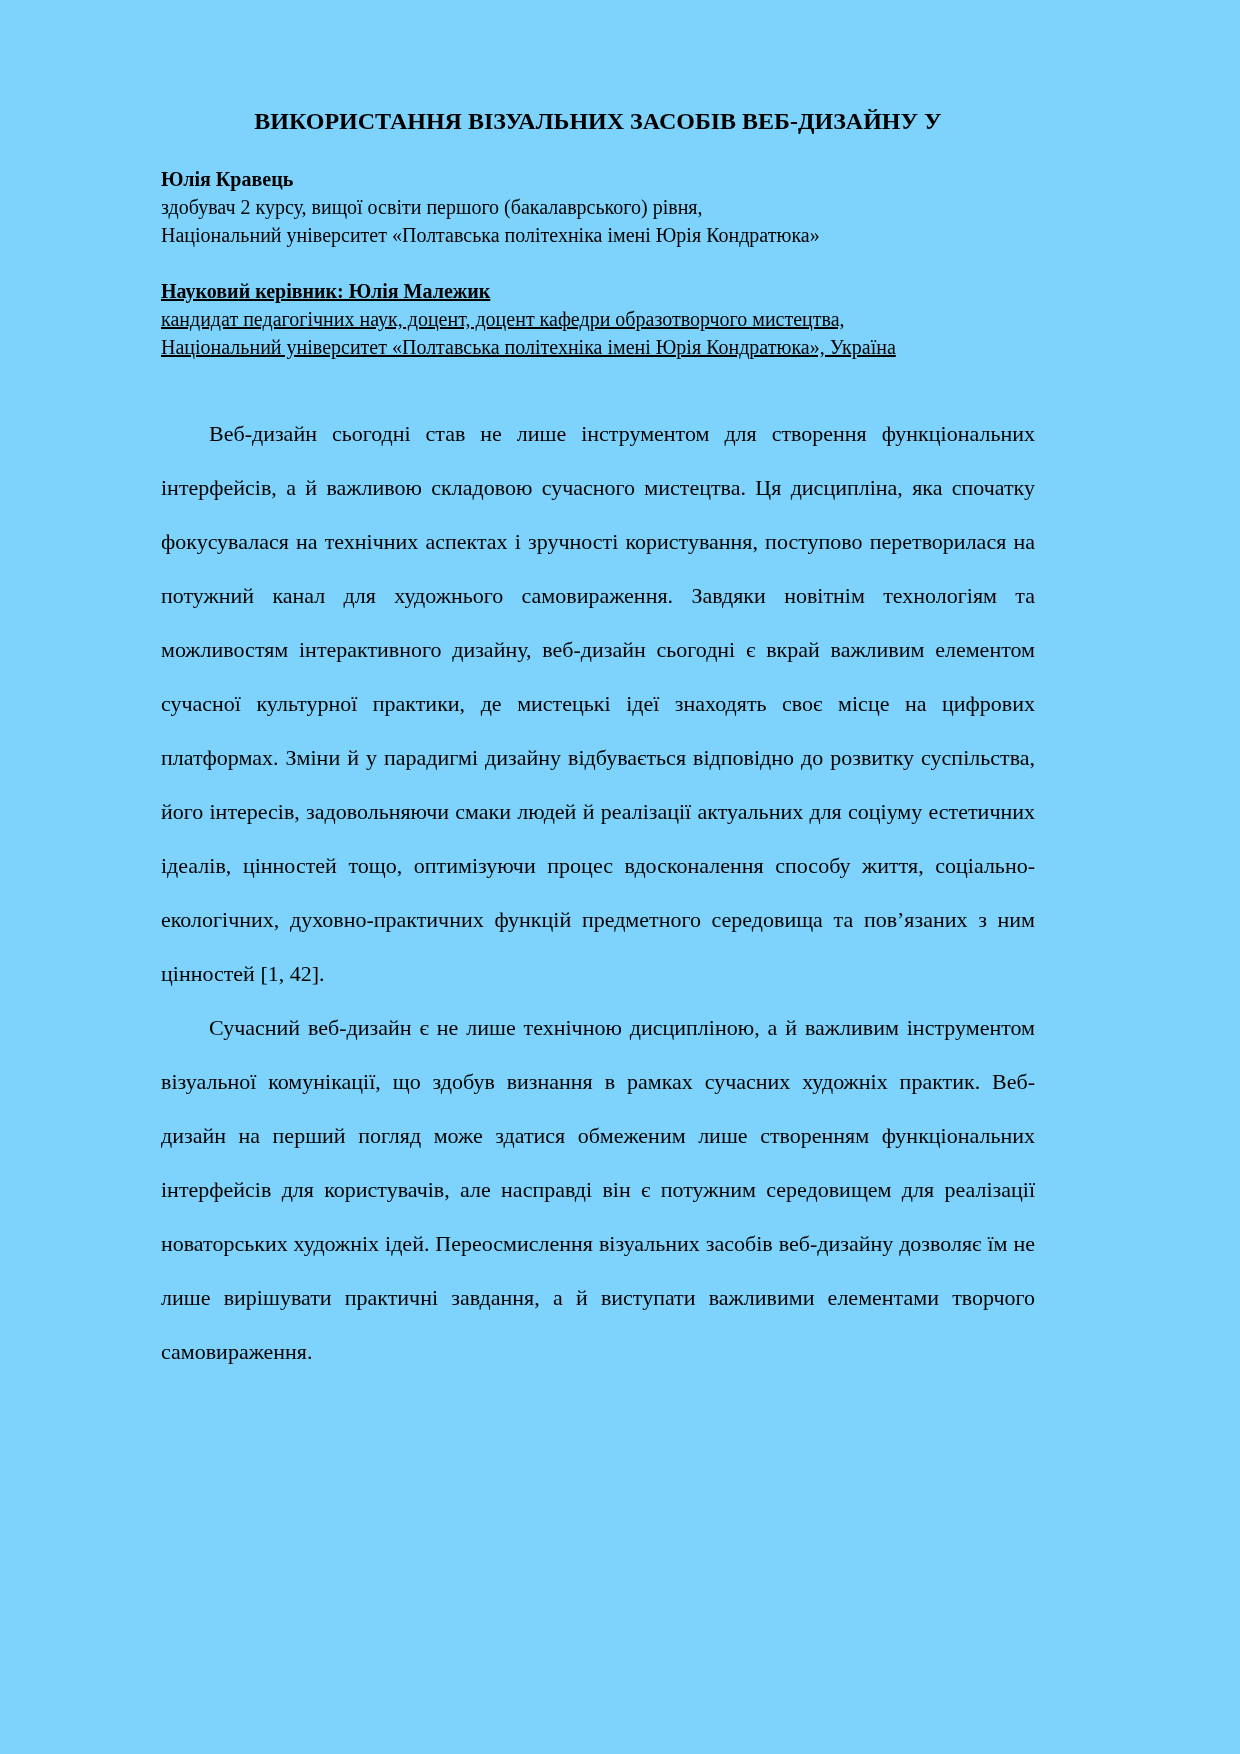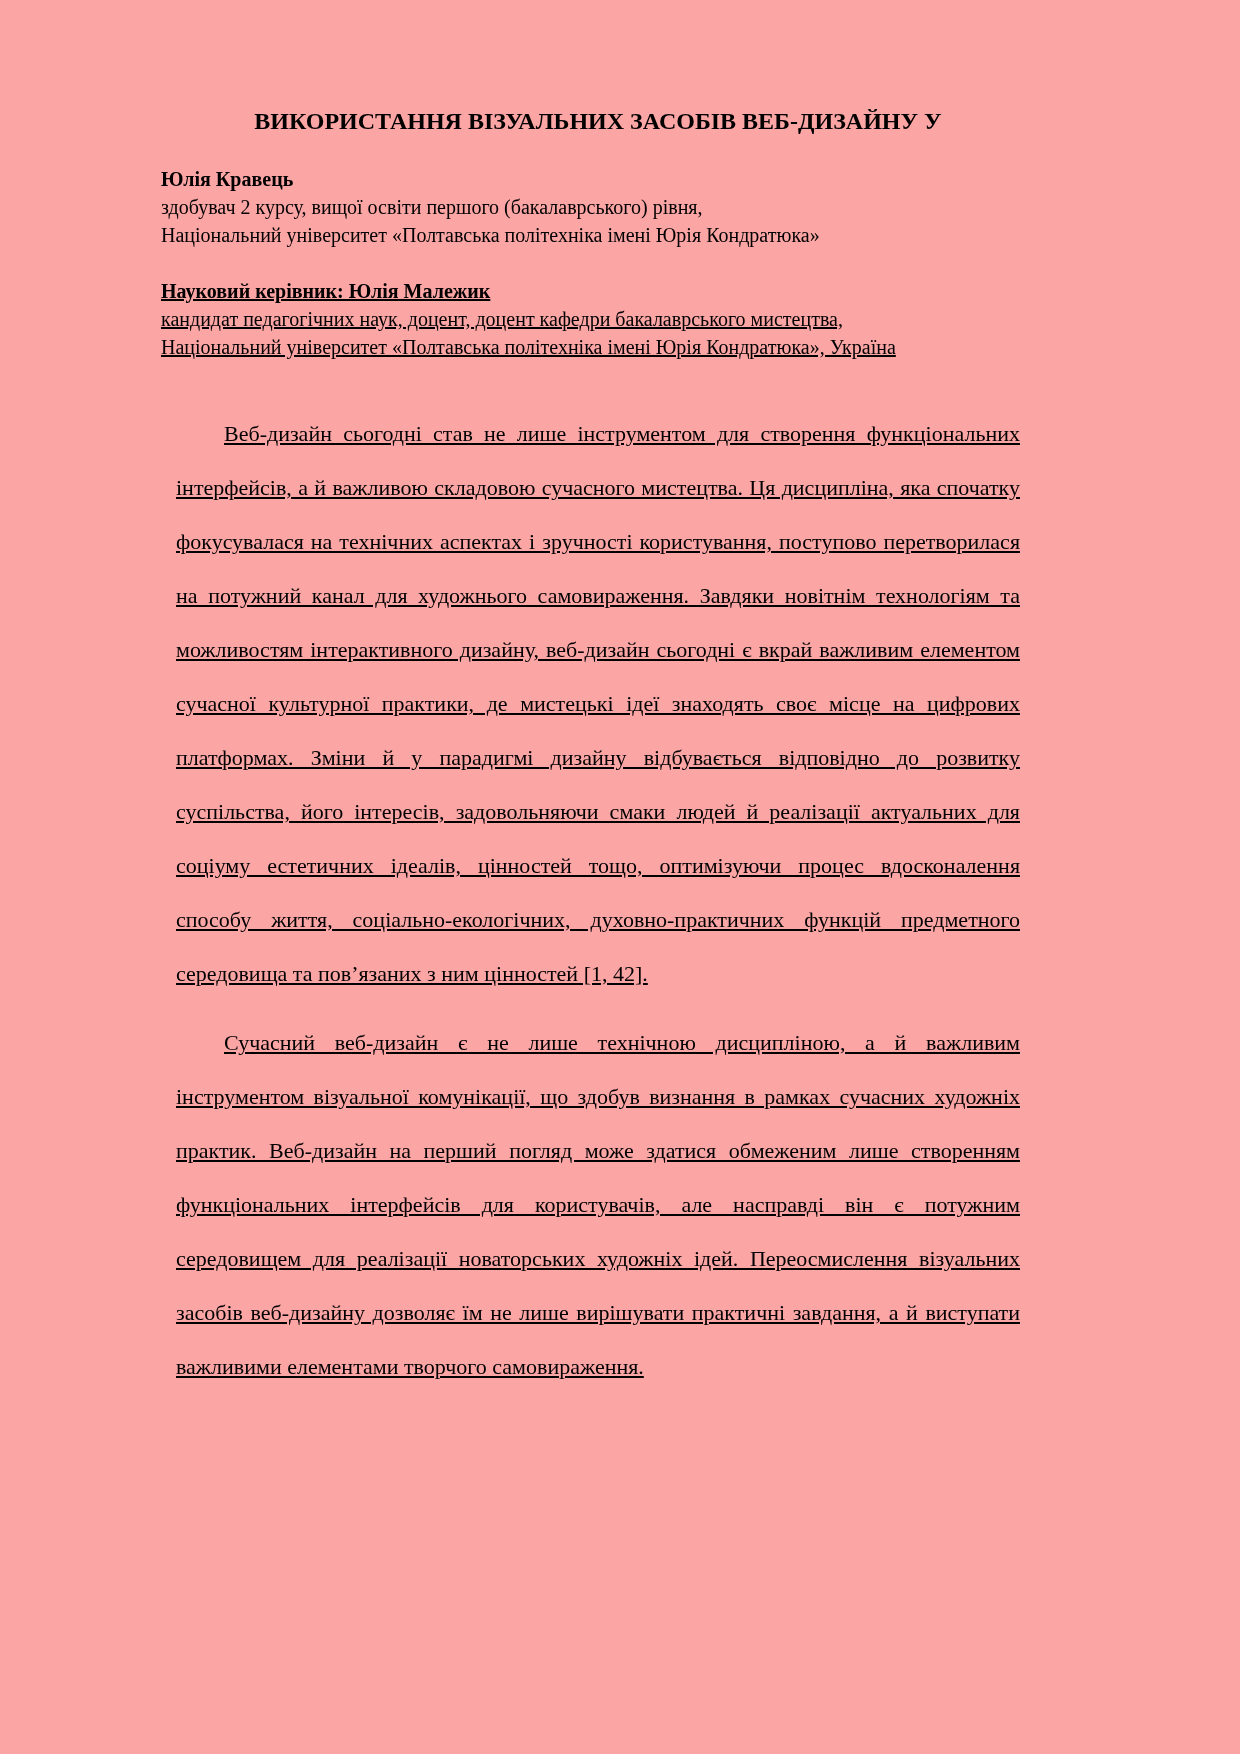--- a/index.html
+++ b/index.html
@@ -1,19 +1,19 @@
 <!DOCTYPE html>
 <html><head>
 <meta charset="utf-8">
 <style>
   html, body { margin: 0; padding: 0; background: #ffffff; }
   .page {
     width: 1240px;
     height: 1754px;
-    background: #fca5a5;
+    background: #7dd3fc;
     box-sizing: border-box;
     padding: 103px 205px 40px 161px;
     font-family: "Liberation Serif", serif;
     color: #000000;
     overflow: hidden;
   }
   .title {
     margin: 0;
     text-align: center;
     font-size: 24px;
@@ -27,46 +27,45 @@
   .byline.author { margin-top: 26px; }
   .byline.supervisor { margin-top: 28px; text-decoration: underline; }
   .bold { font-weight: bold; }
   .orcid-link {
     color: #0563C1;
     text-decoration: underline;
     cursor: pointer;
   }
   .body-text { margin-top: 46px; }
   .body-text p {
-    margin: 15px;
+    margin: 0;
     font-size: 22px;
     line-height: 54px;
     text-align: justify;
     text-indent: 48px;
-    text-decoration: underline;
   }
 </style>
 </head>
 <body>
 
 <div class="page">
 
   <h1 class="title">
     <span>ВИКОРИСТАННЯ ВІЗУАЛЬНИХ ЗАСОБІВ ВЕБ-ДИЗАЙНУ У</span><br>
   </h1>
 
   <div class="byline author">
     <div class="bold">Юлія Кравець</div>
     <div>здобувач 2 курсу, вищої освіти першого (бакалаврського) рівня,</div>
     <div>Національний університет «Полтавська політехніка імені Юрія Кондратюка»</div>
   </div>
 
   <div class="byline supervisor">
     <div class="bold">Науковий керівник: Юлія Малежик</div>
-    <div>кандидат педагогічних наук, доцент, доцент кафедри бакалаврського мистецтва,</div>
+    <div>кандидат педагогічних наук, доцент, доцент кафедри образотворчого мистецтва,</div>
     <div>Національний університет «Полтавська політехніка імені Юрія Кондратюка», Україна</div>
   </div>
 
   <div class="body-text">
     <p>Веб-дизайн сьогодні став не лише інструментом для створення функціональних інтерфейсів, а й важливою складовою сучасного мистецтва. Ця дисципліна, яка спочатку фокусувалася на технічних аспектах і зручності користування, поступово перетворилася на потужний канал для художнього самовираження. Завдяки новітнім технологіям та можливостям інтерактивного дизайну, веб-дизайн сьогодні є вкрай важливим елементом сучасної культурної практики, де мистецькі ідеї знаходять своє місце на цифрових платформах. Зміни й у парадигмі дизайну відбувається відповідно до розвитку суспільства, його інтересів, задовольняючи смаки людей й реалізації актуальних для соціуму естетичних ідеалів, цінностей тощо, оптимізуючи процес вдосконалення способу життя, соціально-екологічних, духовно-практичних функцій предметного середовища та пов’язаних з ним цінностей [1, 42].</p>
     <p>Сучасний веб-дизайн є не лише технічною дисципліною, а й важливим інструментом візуальної комунікації, що здобув визнання в рамках сучасних художніх практик. Веб-дизайн на перший погляд може здатися обмеженим лише створенням функціональних інтерфейсів для користувачів, але насправді він є потужним середовищем для реалізації новаторських художніх ідей. Переосмислення візуальних засобів веб-дизайну дозволяє їм не лише вирішувати практичні завдання, а й виступати важливими елементами творчого самовираження.</p>
   </div>
 
 </div>
 

